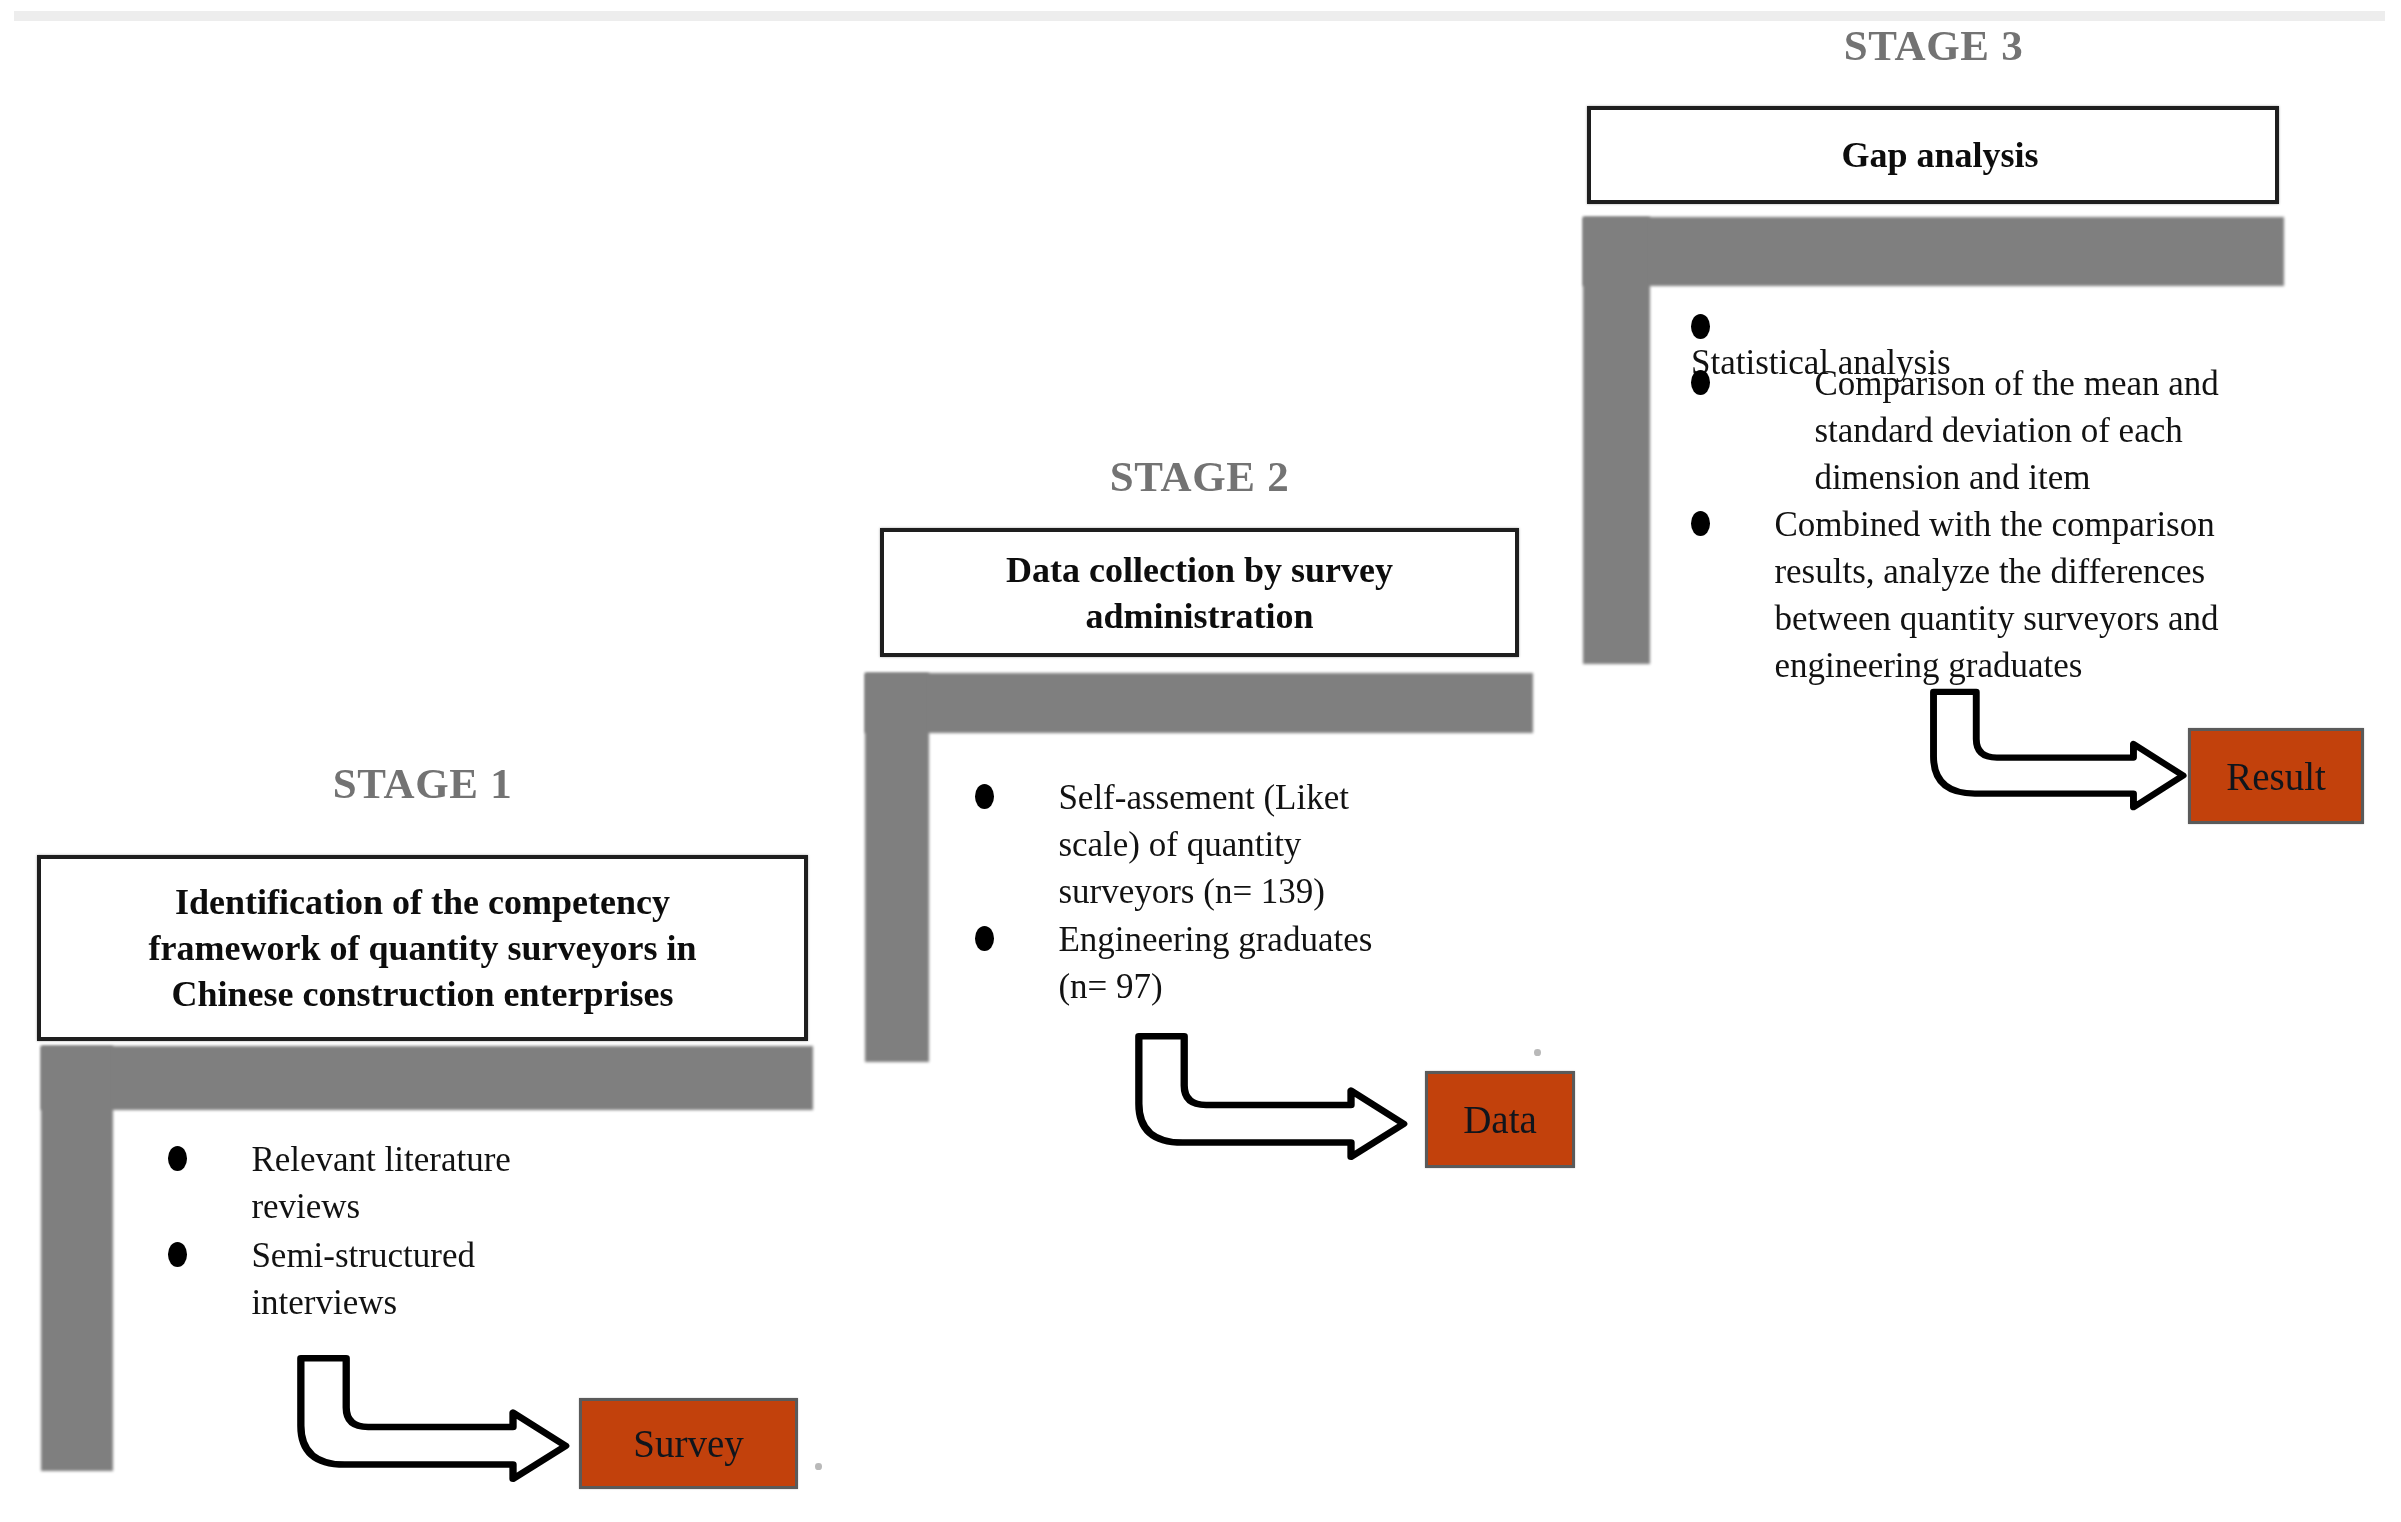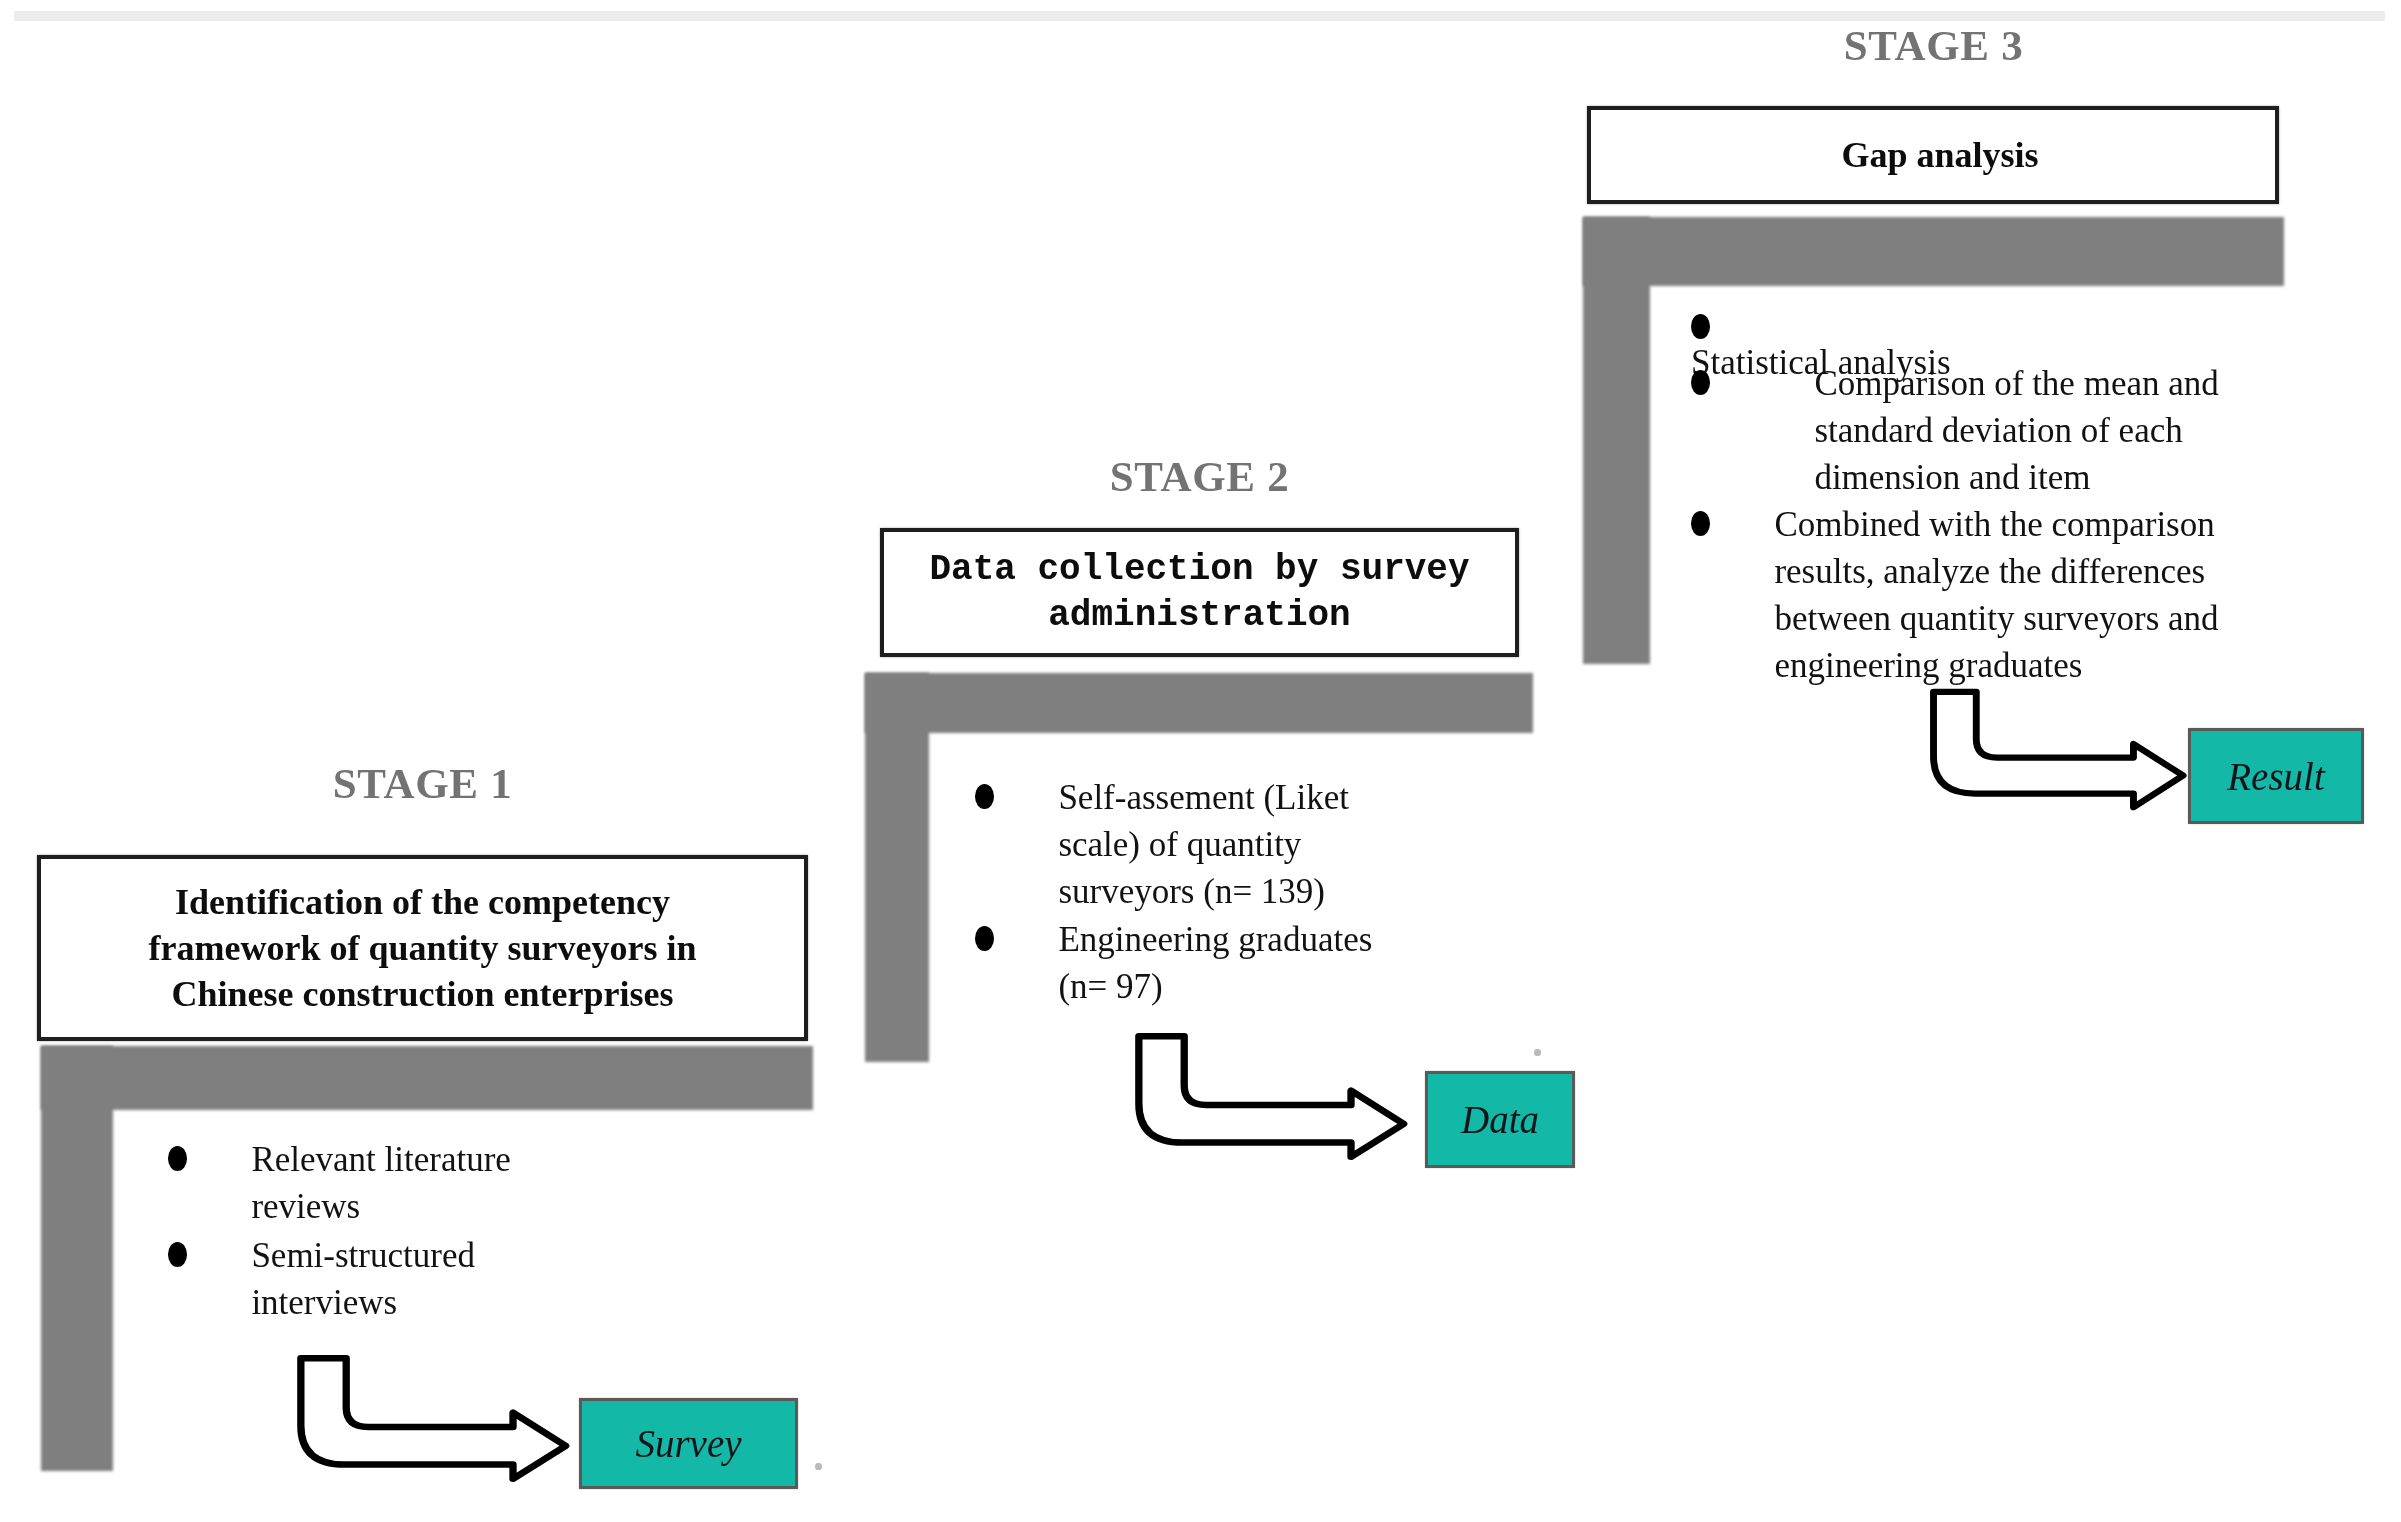--- a/index.html
+++ b/index.html
@@ -66,28 +66,27 @@
     font-size: 35px;
     line-height: 47px;
     white-space: pre-line;
     color: #121212;
   }
   .arrow { position: absolute; }
   .output-box {
     position: absolute;
     box-sizing: border-box;
     border: 3px solid #5a5a5a;
-    background: #14b8a6;
+    background: #c2410c;
     display: flex;
     align-items: center;
     justify-content: center;
     font-size: 39px;
     color: #10151c;
     box-shadow: 0 0 1.5px rgba(0,0,0,0.25);
-    font-style: italic;
   }
   .speck {
     position: absolute;
     width: 6.7px; height: 6.7px;
     border-radius: 50%;
     background: #b9b9b9;
   }
 </style>
 </head>
 <body>
@@ -119,21 +118,21 @@
   <svg class="arrow" style="left:295px; top:1353px;" width="278" height="133" viewBox="0 0 380 205" preserveAspectRatio="none">
     <path d="M 8 8 L 8 112 Q 8 172 68 172 L 298 172 L 298 194 L 370 143 L 298 92 L 298 114 L 100 114 Q 70 114 70 84 L 70 8 Z" fill="#ffffff" stroke="#000000" stroke-width="10" stroke-linejoin="round"></path>
   </svg>
 
   <div class="output-box" style="left:579px; top:1398px; width:219px; height:91px;">Survey</div>
 
   <div class="speck" style="left:815px; top:1463px;"></div>
 
   <div class="stage-heading" style="left:826px; top:453px;">STAGE 2</div>
 
-  <div class="stage-box" style="left:880px; top:528px; width:639px; height:129px;font-family:Liberation Mono, monospace;">Data collection by survey
+  <div class="stage-box" style="left:880px; top:528px; width:639px; height:129px;">Data collection by survey
 administration</div>
 
   <div class="bar" style="left:865px; top:673px; width:668px; height:60px;"></div>
   <div class="bar" style="left:865px; top:673px; width:64px; height:389px;"></div>
 
   <div class="bullet" style="left:975px; top:774px;">
     <span class="dot"></span>
     <span class="bullet-text">Self-assement (Liket
 scale) of quantity
 surveyors (n= 139)</span>

